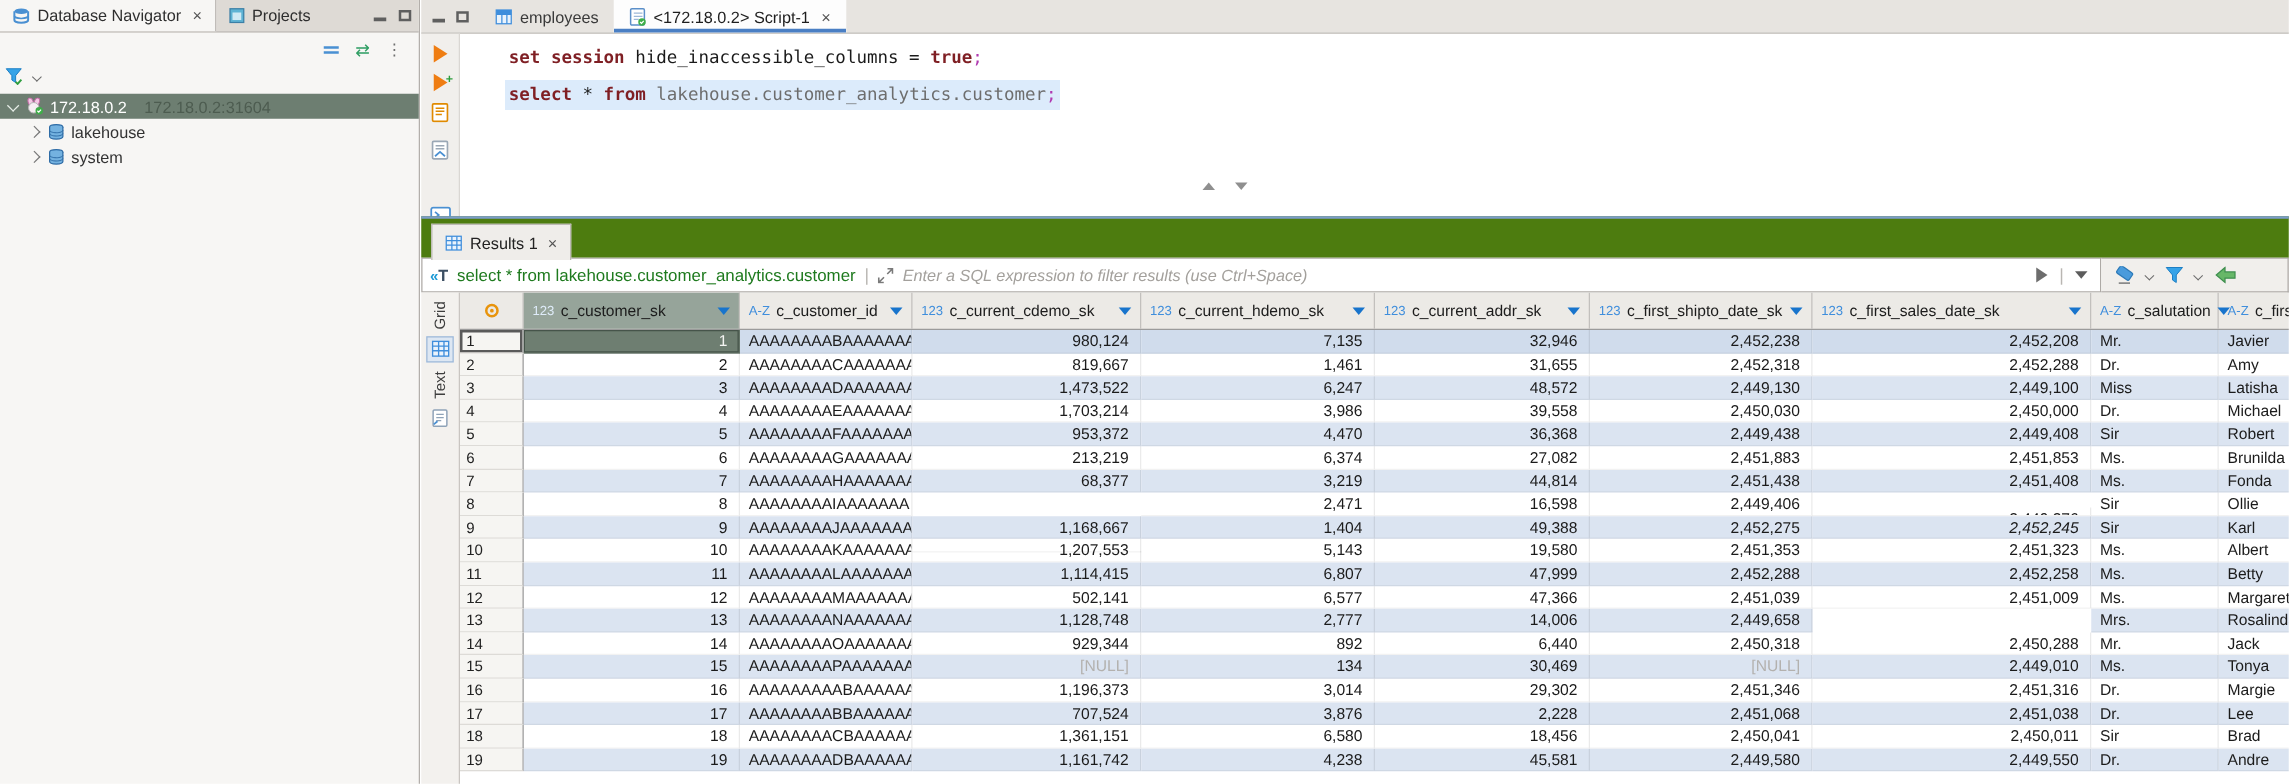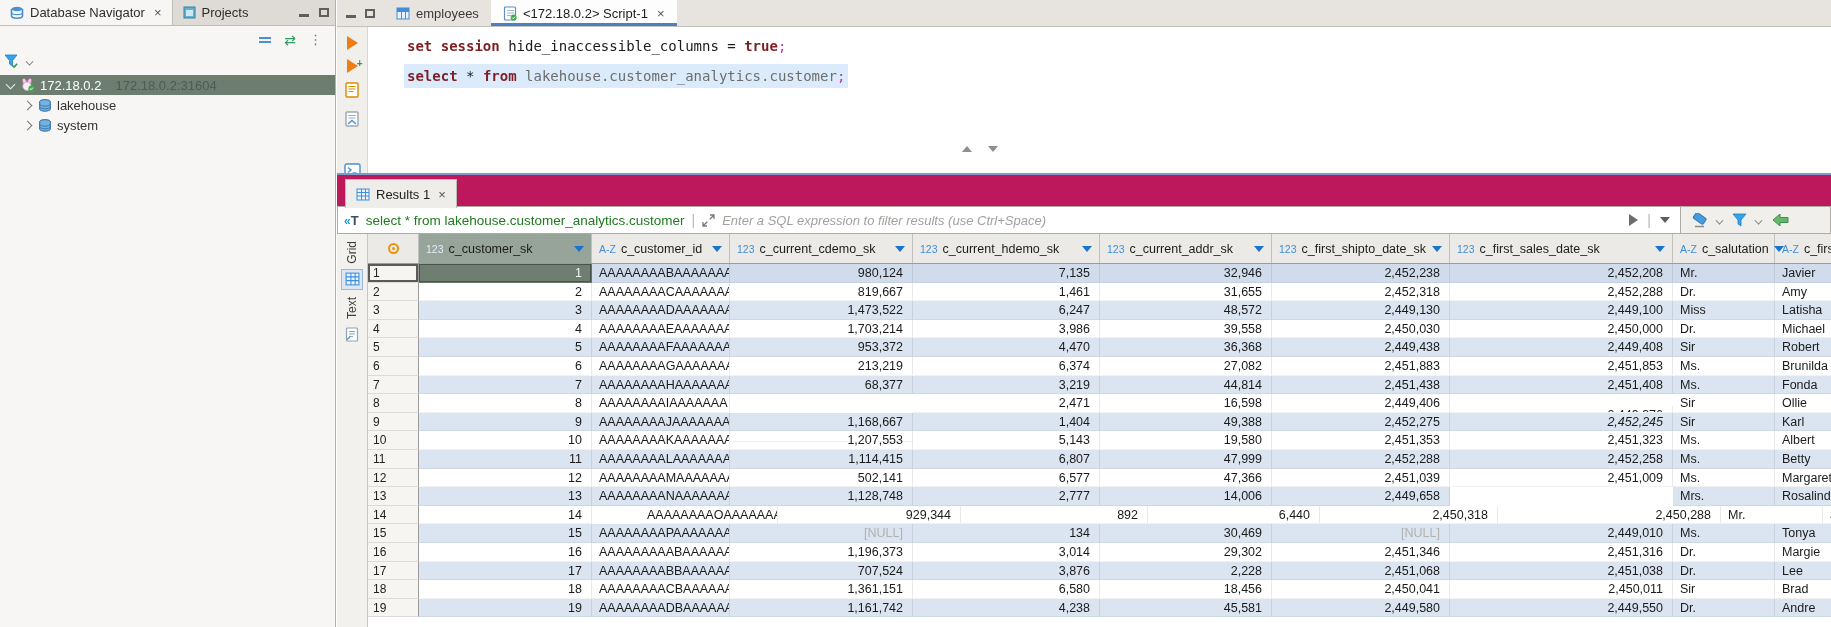--- a/index.html
+++ b/index.html
@@ -63,21 +63,21 @@
   .tok-kw { color:#7f1f24; font-weight:bold; }
   .tok-pl { color:#1a1a1a; }
   .tok-obj { color:#6d6d6d; }
   .tok-delim { color:#b03ab0; }
   .sash { position:absolute; left:625px; top:146px; display:flex; gap:16px; }
   .tri-up { width:0; height:0; border-left:5px solid transparent; border-right:5px solid transparent; border-bottom:6px solid #8f8f8f; }
   .tri-dn { width:0; height:0; border-left:5px solid transparent; border-right:5px solid transparent; border-top:6px solid #8f8f8f; }
 
   
   #results { position:absolute; left:337px; top:173px; width:1494px; height:454px; }
-  .rband { height:33px; background:#be185d; border-top:2px solid #7b9cc9; position:relative;text-decoration:underline; }
+  .rband { height:33px; background:#4d7c0f; border-top:2px solid #7b9cc9; position:relative;text-decoration:underline; }
   .rtab { position:absolute; left:8px; top:4px; height:29px; background:#efedea;
     border:1px solid #bdb9b5; border-bottom:none; display:flex; align-items:center; gap:6px;
     padding:0 10px; font-size:13px; color:#222; }
   .rtab .close { color:#555; font-size:13px; margin-left:2px; }
   .filterbar { height:28px; display:flex; align-items:stretch; }
   .filter-input-region { flex:1; background:#fff; border:1px solid #aeaaa6; display:flex; align-items:center; padding:0 6px; gap:7px; }
   .ftype { display:flex; align-items:baseline; font-weight:bold; }
   .ftype .ang { color:#1d9ad6; font-size:12px; }
   .ftype .tee { color:#3c4f63; font-size:13px; }
   .fquery { color:#1e7a1e; font-size:13.5px; }
@@ -547,21 +547,21 @@
           <div class="g-cell right" style="width: 187px;">2,777</div>
           <div class="g-cell right" style="width: 172px;">14,006</div>
           <div class="g-cell right" style="width: 178px;">2,449,658</div>
           <div class="g-cell right" style="width: 223px; margin-top: 39px;">2,449,628</div>
           <div class="g-cell left" style="width: 102px;">Mrs.</div>
           <div class="g-cell left" style="width: 300px;">Rosalinda</div>
         </div>
         <div class="g-row">
           <div class="g-num">14</div>
           <div class="g-cell right" style="width: 173px;">14</div>
-          <div class="g-cell left" style="width: 138px; margin-left: 48px;">AAAAAAAAOAAAAAAA</div>
+          <div class="g-cell left" style="width: 138px;">AAAAAAAAOAAAAAAA</div>
           <div class="g-cell right" style="width: 183px;">929,344</div>
           <div class="g-cell right" style="width: 187px;">892</div>
           <div class="g-cell right" style="width: 172px;">6,440</div>
           <div class="g-cell right" style="width: 178px;">2,450,318</div>
           <div class="g-cell right" style="width: 223px;">2,450,288</div>
           <div class="g-cell left" style="width: 102px;">Mr.</div>
           <div class="g-cell left" style="width: 300px;">Jack</div>
         </div>
         <div class="g-row odd">
           <div class="g-num">15</div>

